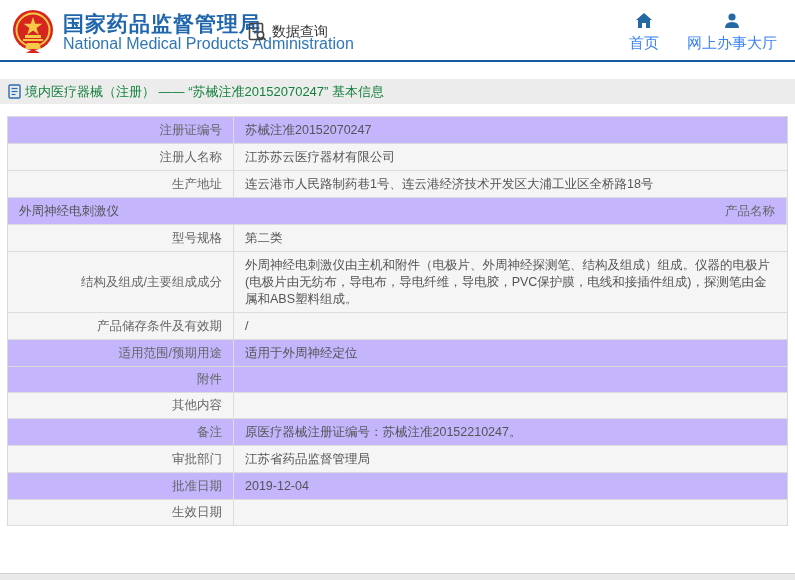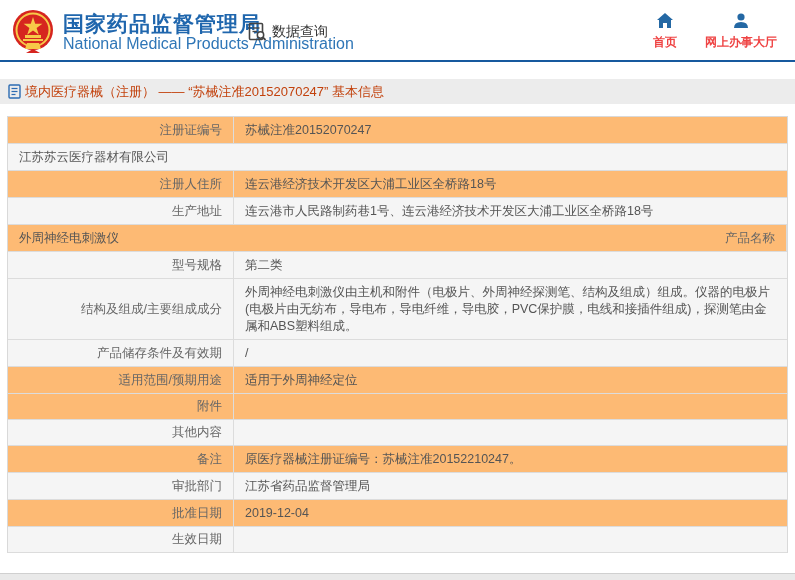--- a/index.html
+++ b/index.html
@@ -16,31 +16,31 @@
   .en-title { font-size: 16px; color: #2f76b7; line-height: 14px; }
 
   .data-query { position: absolute; left: 248px; top: 22px; display: flex; align-items: center;
     cursor: pointer; }
   .data-query .dq-icon { width: 19px; height: 19px; margin-right: 5px; }
   .data-query .dq-label { font-size: 14px; color: #333; }
 
   .nav { position: absolute; right: 18px; top: 12px; display: flex; gap: 28px; }
   .nav-item { display: flex; flex-direction: column; align-items: center; cursor: pointer; }
   .nav-item .nav-icon { width: 18px; height: 18px; margin-bottom: 4px; }
-  .nav-item .nav-label { font-size: 12px; color: #ef4444; white-space: nowrap; font-weight: bold; }
+  .nav-item .nav-label { font-size: 15px; color: #3b82f6; white-space: nowrap; }
 
   
   .crumb-band { margin-top: 17px; width: 795px; height: 25px; background: #ececec;
     display: flex; align-items: center; padding-left: 8px; }
   .crumb-icon { width: 13px; height: 15px; margin-right: 4px; }
-  .crumb-text { font-size: 13px; color: #c2410c; }
+  .crumb-text { font-size: 13px; color: #15803d; }
 
   
   .tbl { margin: 12px 7px 0 7px; width: 781px; border: 1px solid #d9d9d9; border-bottom: none; }
-  .tr { display: flex; border-bottom: 1px solid #dcdcdc; background: #fdba74; }
+  .tr { display: flex; border-bottom: 1px solid #dcdcdc; background: #c4b5fd; }
   .tr.alt { background: #f5f5f5; }
   .td { padding: 4px 11px; font-size: 12.5px; line-height: 17px; min-height: 23px;
     display: flex; align-items: center; }
   .td.label { width: 226px; justify-content: flex-end; text-align: right; color: #666;
     border-right: 1px solid #dcdcdc; flex: 0 0 auto; }
   .td.value { flex: 1 1 auto; color: #555; display: block; padding-top: 5px; }
 
   
   .footer-strip { position: absolute; left: 0; bottom: 0; width: 795px; height: 7px;
     background: #e9e9e9; border-top: 1px solid #d0d0d0; }
@@ -104,27 +104,24 @@
 </div>
 
 <div class="tbl" id="reg-table">
     <div class="tr">
       <div class="td label">
         <span>注册证编号</span>
       </div>
       <div class="td value">苏械注准20152070247</div>
     </div>
     <div class="tr alt">
+      <div class="td label">
+        <span>注册人名称</span>
+      </div>
       <div class="td value">江苏苏云医疗器材有限公司</div>
-    </div>
-    <div class="tr">
-      <div class="td label">
-        <span>注册人住所</span>
-      </div>
-      <div class="td value">连云港经济技术开发区大浦工业区全桥路18号</div>
     </div>
     <div class="tr alt">
       <div class="td label">
         <span>生产地址</span>
       </div>
       <div class="td value">连云港市人民路制药巷1号、连云港经济技术开发区大浦工业区全桥路18号</div>
     </div>
     <div class="tr">
       <div class="td value">外周神经电刺激仪</div>
       <div class="td label">

